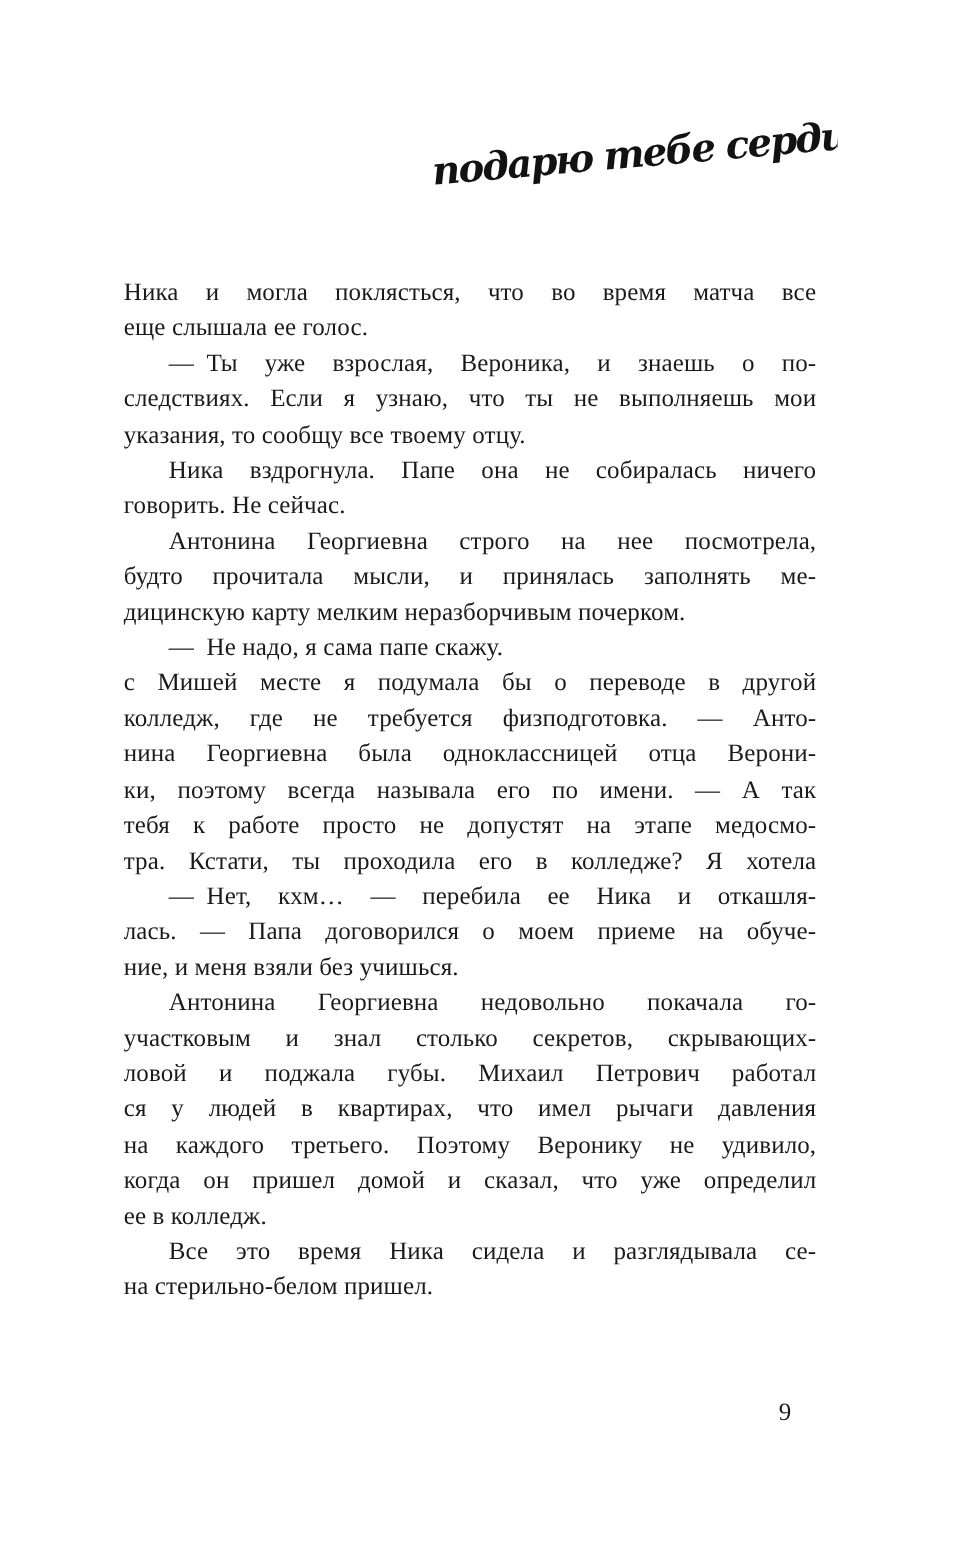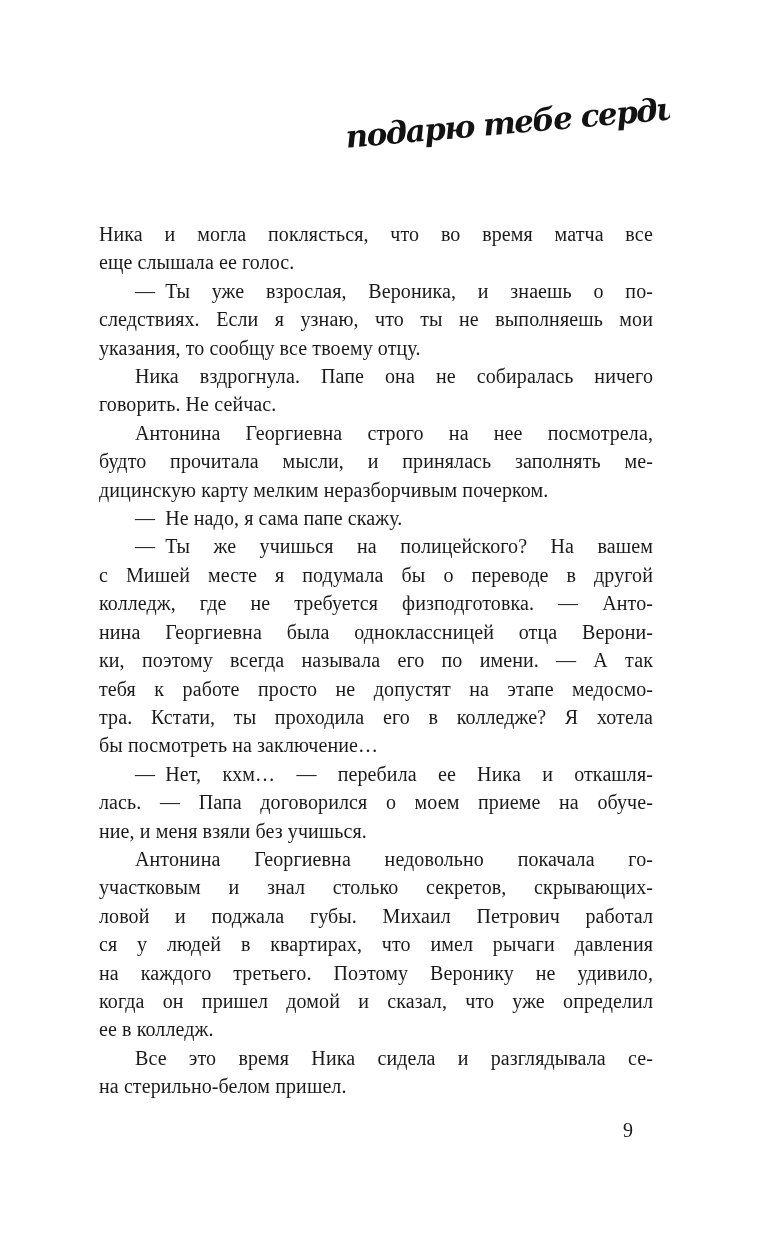--- a/index.html
+++ b/index.html
@@ -83,28 +83,26 @@
       </div>
       <div class="para">
         <div class="line indent">Антонина Георгиевна строго на нее посмотрела,</div>
         <div class="line">будто прочитала мысли, и принялась заполнять ме-</div>
         <div class="line last">дицинскую карту мелким неразборчивым почерком.</div>
       </div>
       <div class="para">
         <div class="line last indent">— Не надо, я сама папе скажу.</div>
       </div>
       <div class="para">
-        <div class="line indent">— Ты же учишься на полицейского? На вашем</div>
         <div class="line">с Мишей месте я подумала бы о переводе в другой</div>
         <div class="line">колледж, где не требуется физподготовка. — Анто-</div>
         <div class="line">нина Георгиевна была одноклассницей отца Верони-</div>
         <div class="line">ки, поэтому всегда называла его по имени. — А так</div>
         <div class="line">тебя к работе просто не допустят на этапе медосмо-</div>
         <div class="line">тра. Кстати, ты проходила его в колледже? Я хотела</div>
-        <div class="line last">бы посмотреть на заключение…</div>
       </div>
       <div class="para">
         <div class="line indent">— Нет, кхм… — перебила ее Ника и откашля-</div>
         <div class="line">лась. — Папа договорился о моем приеме на обуче-</div>
         <div class="line last">ние, и меня взяли без учишься.</div>
       </div>
       <div class="para">
         <div class="line indent">Антонина Георгиевна недовольно покачала го-</div>
         <div class="line">участковым и знал столько секретов, скрывающих-</div>
         <div class="line">ловой и поджала губы. Михаил Петрович работал</div>

